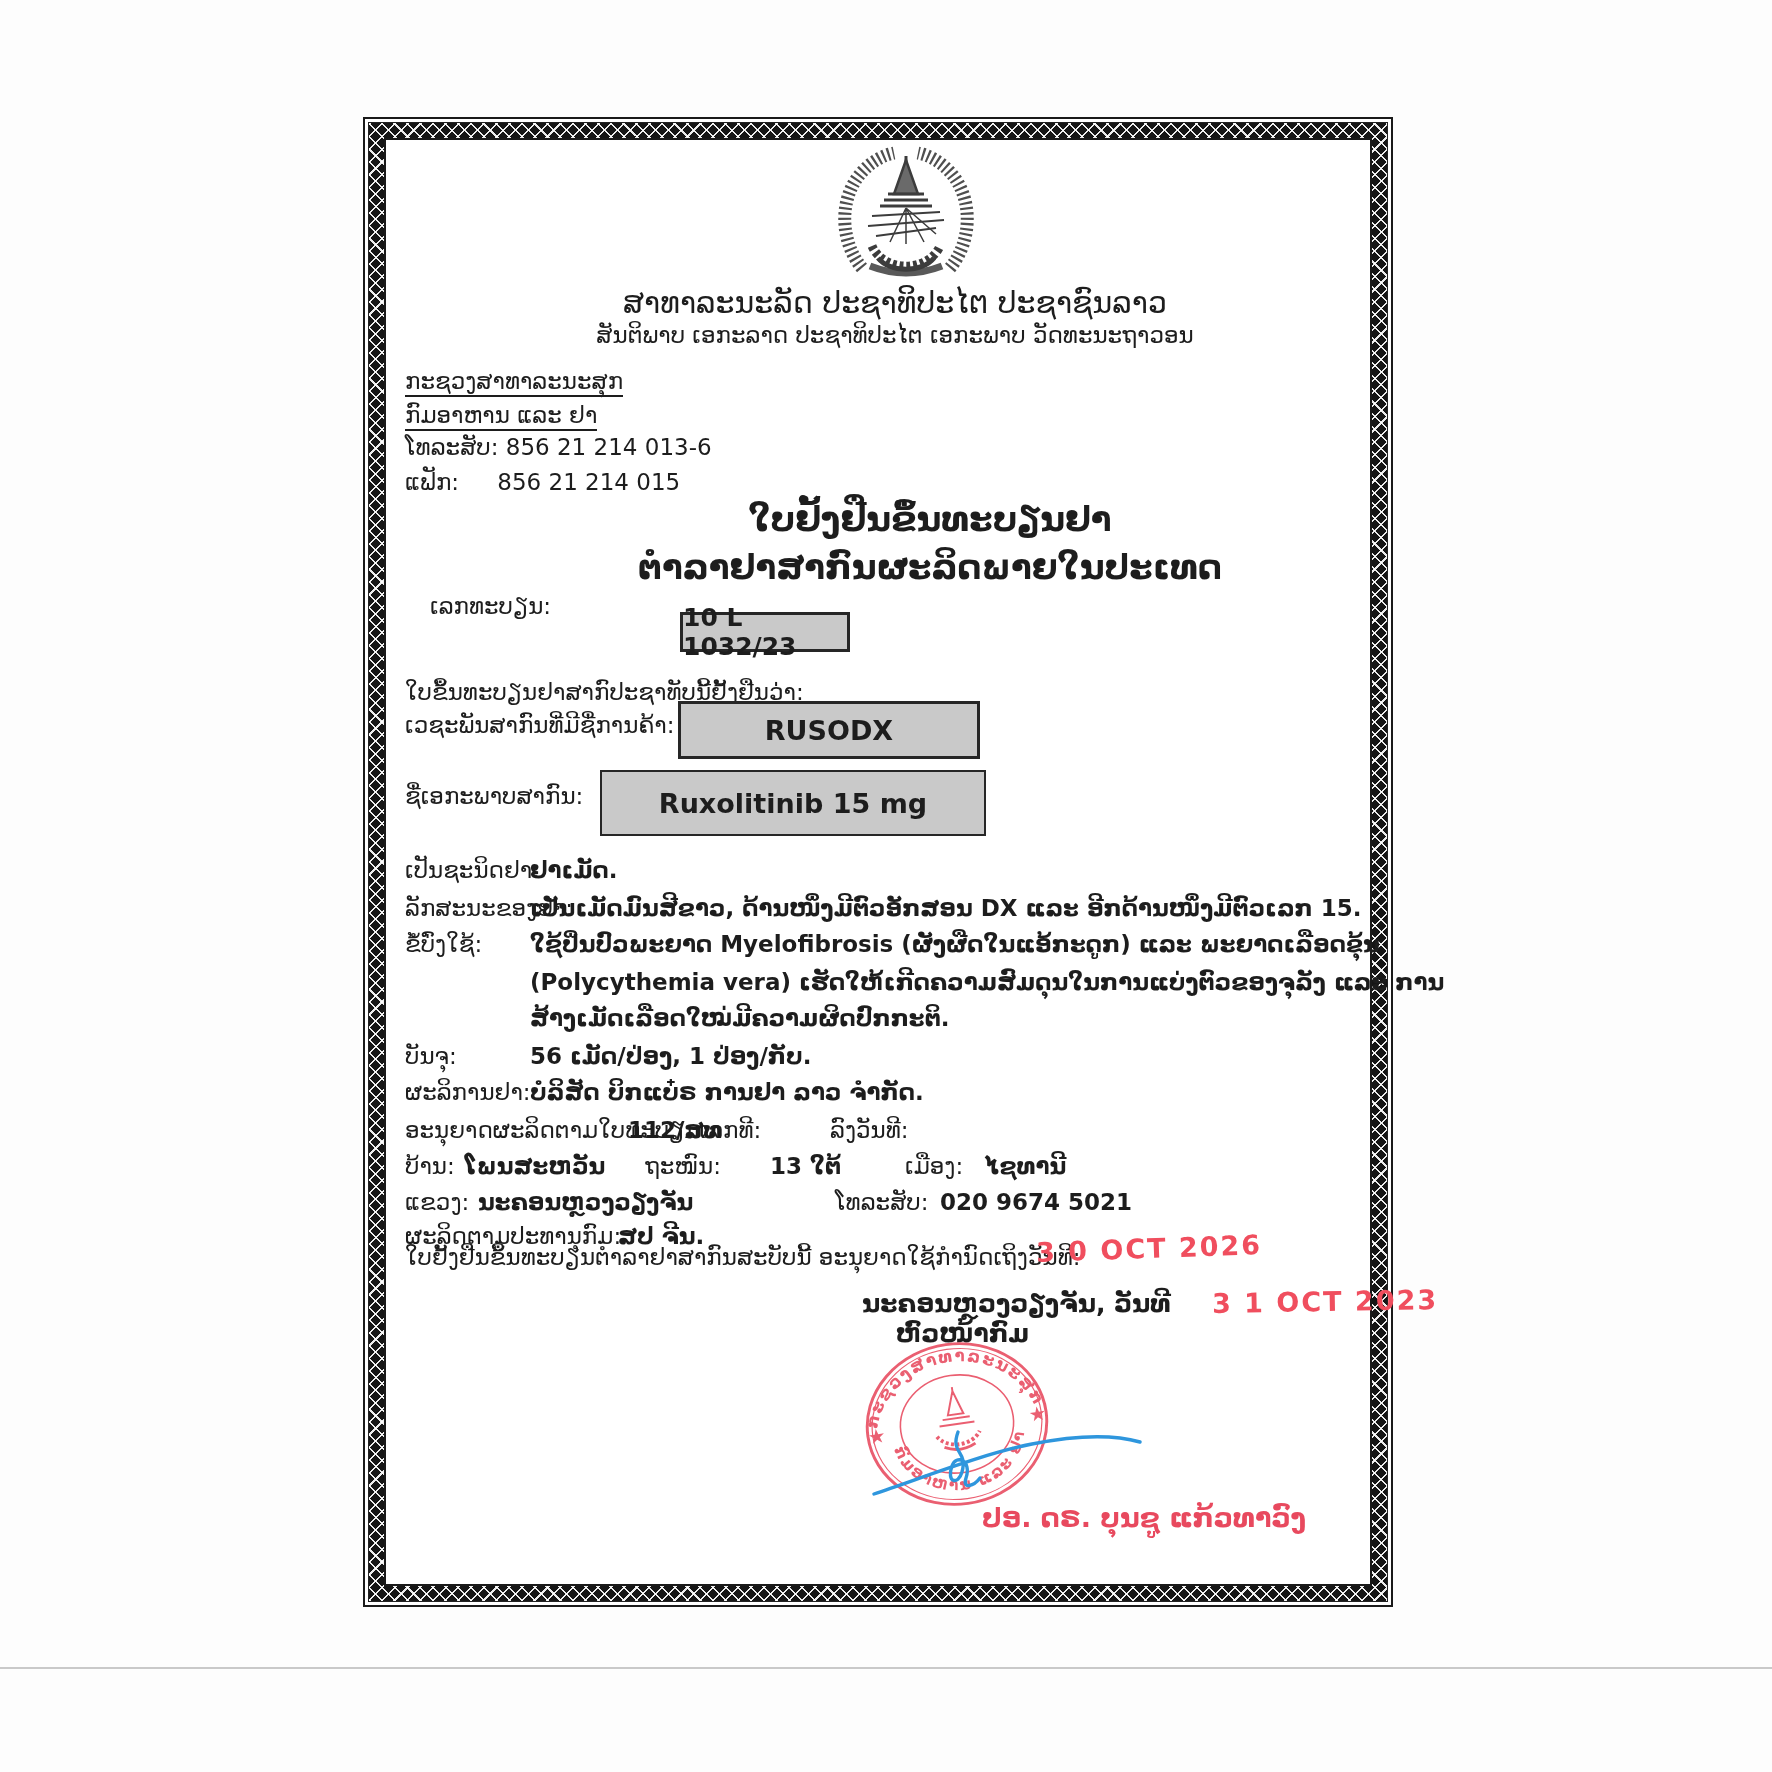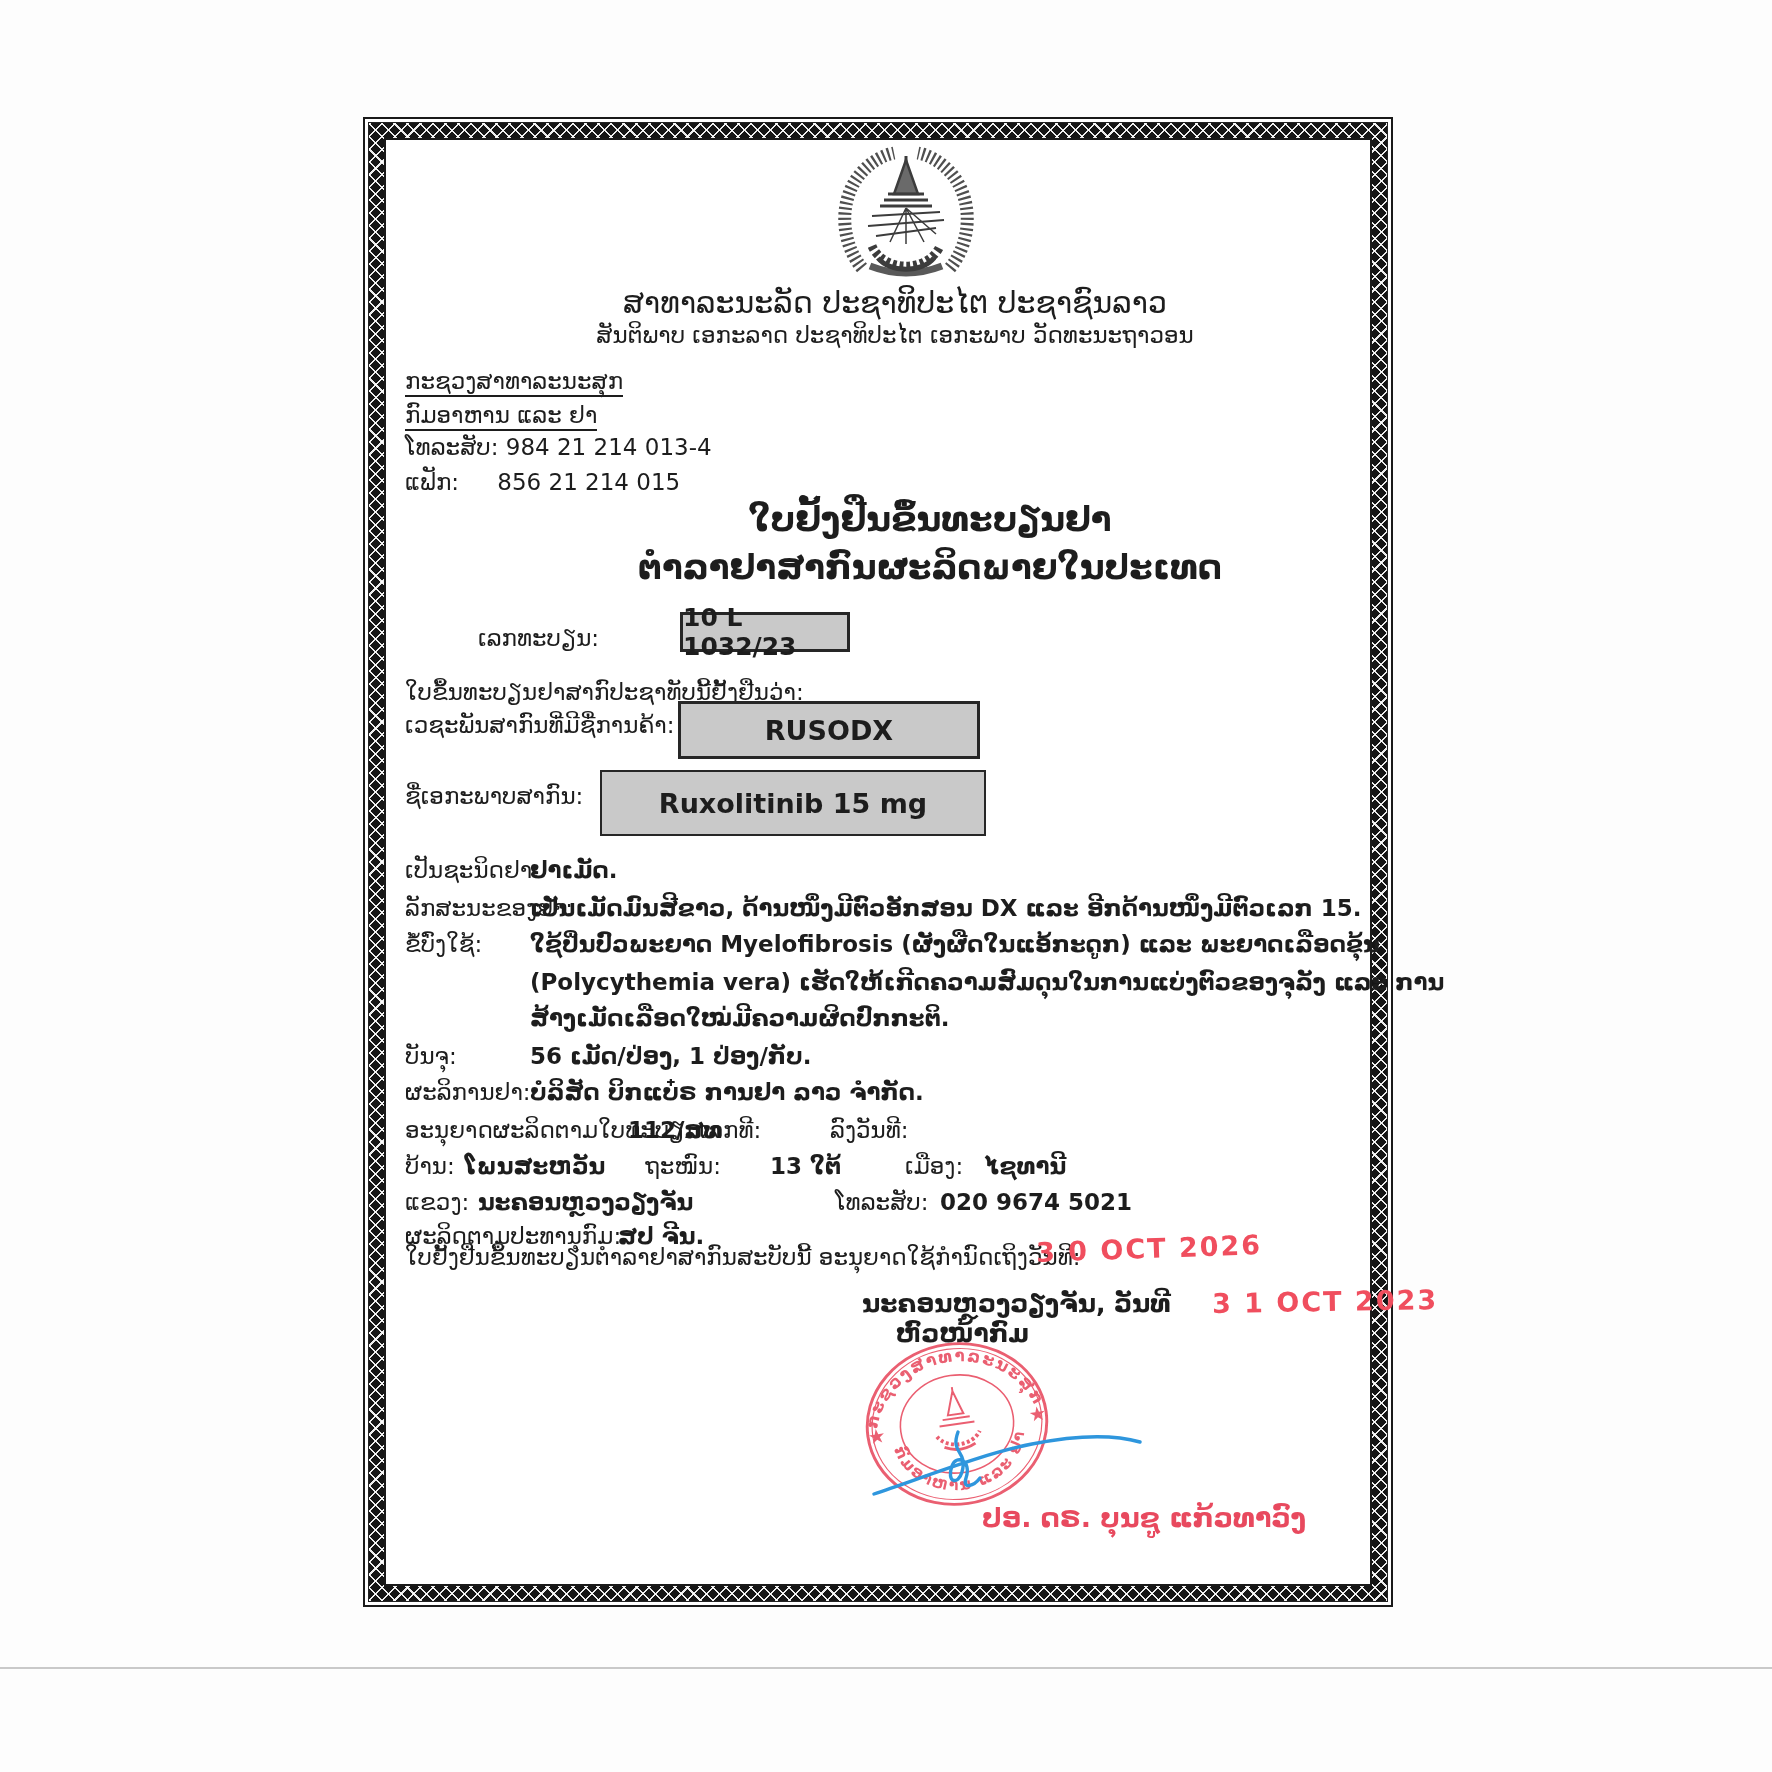--- a/index.html
+++ b/index.html
@@ -74,31 +74,31 @@
   </g>
 </svg>
 
 <div class="abs lao center" style="left:495px;top:284px;width:800px;font-size:30px;">ສາທາລະນະລັດ ປະຊາທິປະໄຕ ປະຊາຊົນລາວ</div>
 <div class="abs lao center" style="left:495px;top:321px;width:800px;font-size:23px;">ສັນຕິພາບ ເອກະລາດ ປະຊາທິປະໄຕ ເອກະພາບ ວັດທະນະຖາວອນ</div>
 
 <div class="abs lao" style="left:405px;top:367px;"><span class="underline">ກະຊວງສາທາລະນະສຸກ</span></div>
 <div class="abs lao" style="left:405px;top:401px;"><span class="underline">ກົມອາຫານ ແລະ ຢາ</span></div>
 <div class="abs lao" style="left:405px;top:433px;">
   <span>ໂທລະສັບ:</span>
-  <span>984 21 214 013-4</span>
+  <span>856 21 214 013-6</span>
 </div>
 <div class="abs lao" style="left:405px;top:468px;">
   <span style="display:inline-block;width:85px;">ແຟັກ:</span>
   <span>856 21 214 015</span>
 </div>
 
 <div class="abs lao center titleline" style="left:530px;top:498px;width:800px;">ໃບຢັ້ງຢືນຂຶ້ນທະບຽນຢາ</div>
 <div class="abs lao center titleline" style="left:530px;top:546px;width:800px;">ຕຳລາຢາສາກົນຜະລິດພາຍໃນປະເທດ</div>
 
-<div class="abs lao" style="left:430px;top:624px;margin-left:48px;">ເລກທະບຽນ:</div>
+<div class="abs lao" style="left:430px;top:592px;">ເລກທະບຽນ:</div>
 <div class="graybox" style="left:680px;top:612px;width:170px;height:40px;font-size:25px;">
   <span>10 L 1032/23</span>
 </div>
 
 <div class="abs lao" style="left:405px;top:678px;">ໃບຂຶ້ນທະບຽນຢາສາກົປະຊາທັບນີ້ຢັ້ງຢືນວ່າ:</div>
 <div class="abs lao" style="left:405px;top:711px;">ເວຊະພັນສາກົນທີ່ມີຊື່ການຄ້າ:</div>
 <div class="graybox" style="left:632px;top:701px;width:302px;height:58px;font-size:27px;margin-left:46px;">
   <span>RUSODX</span>
 </div>
 

